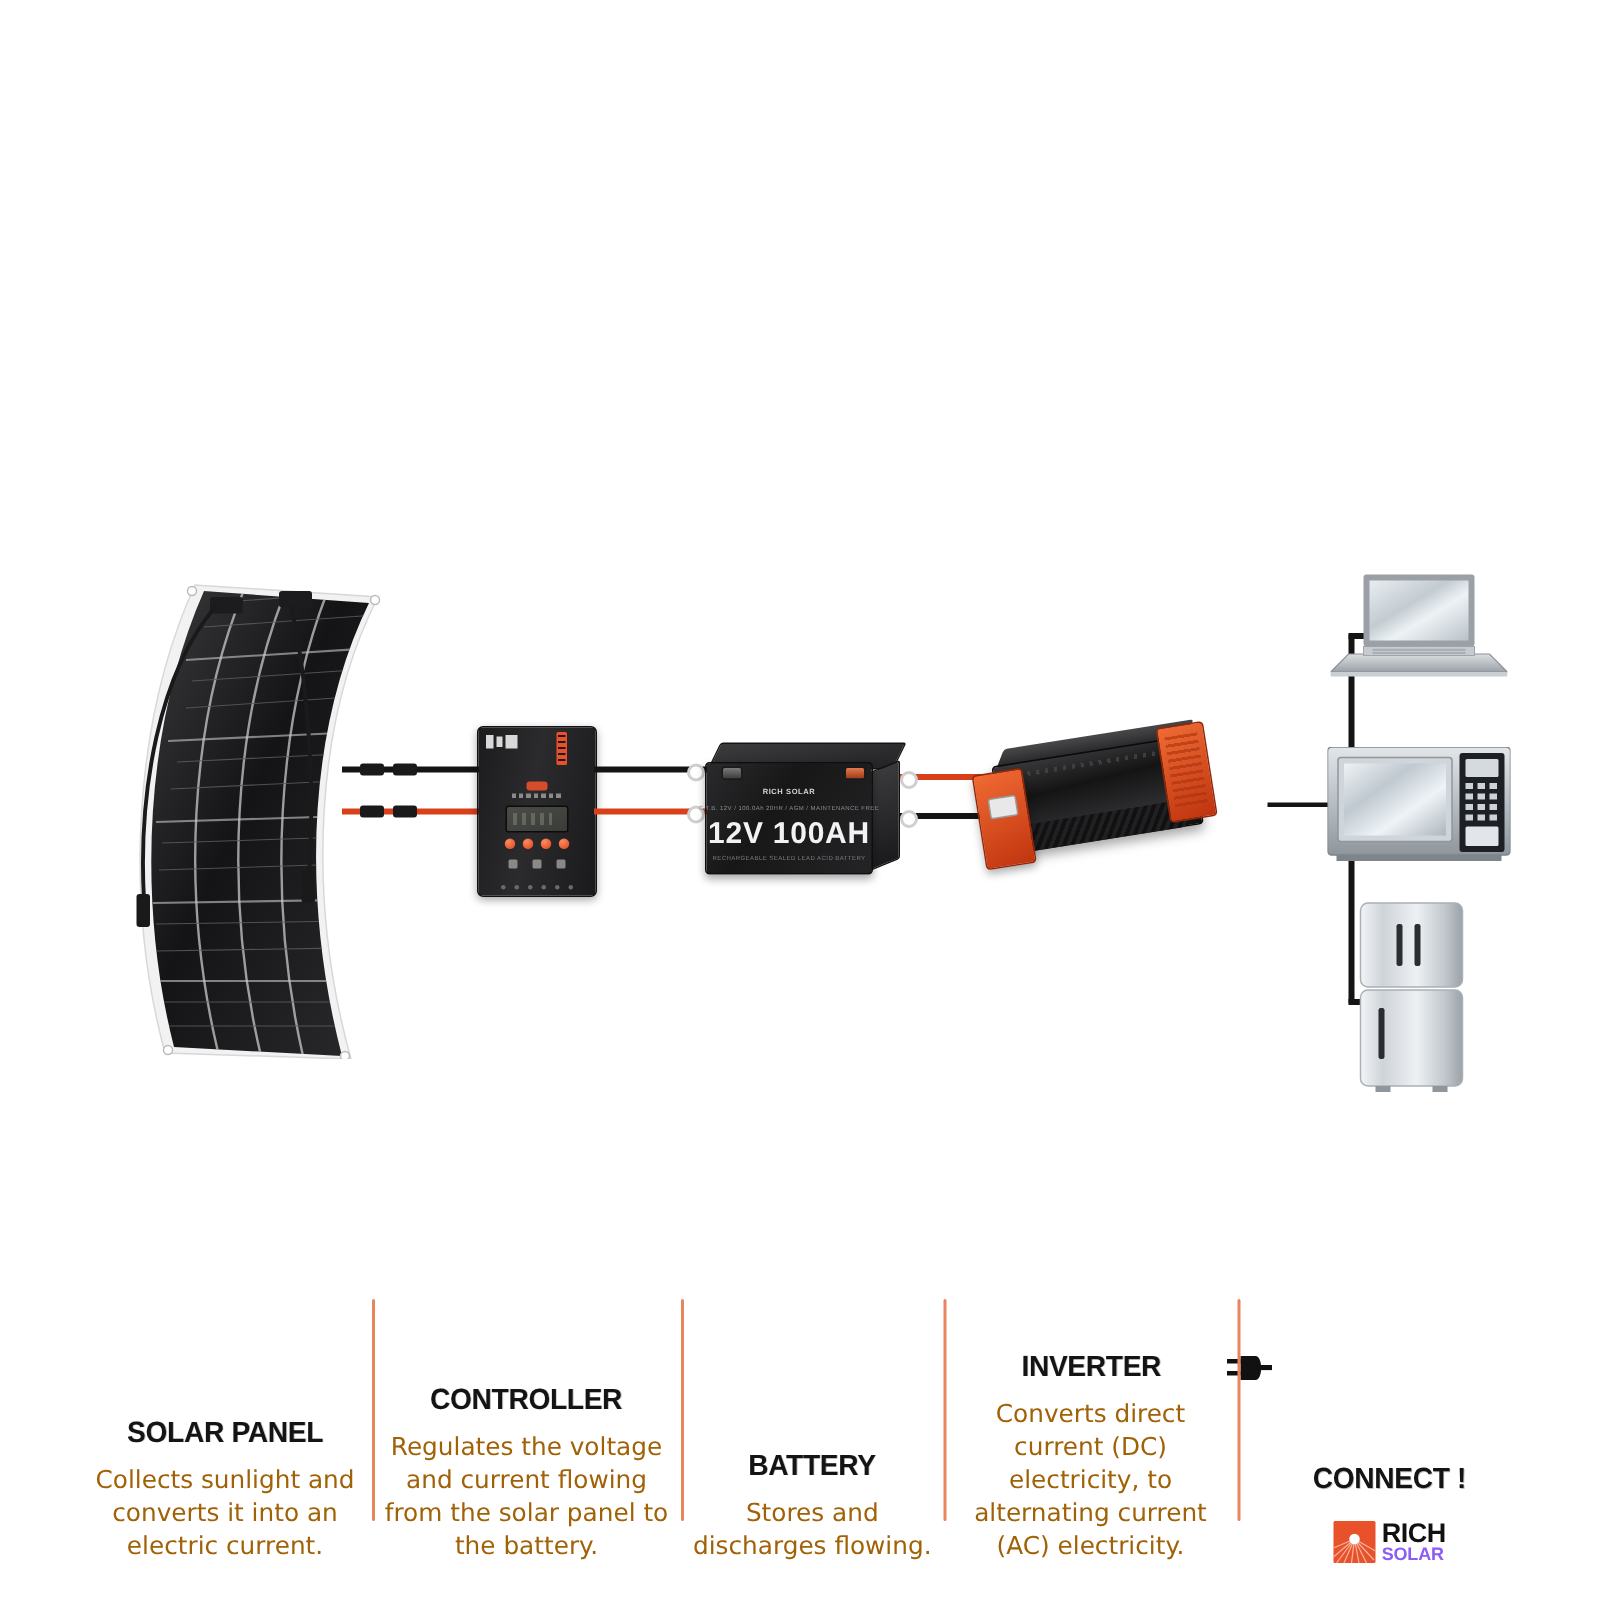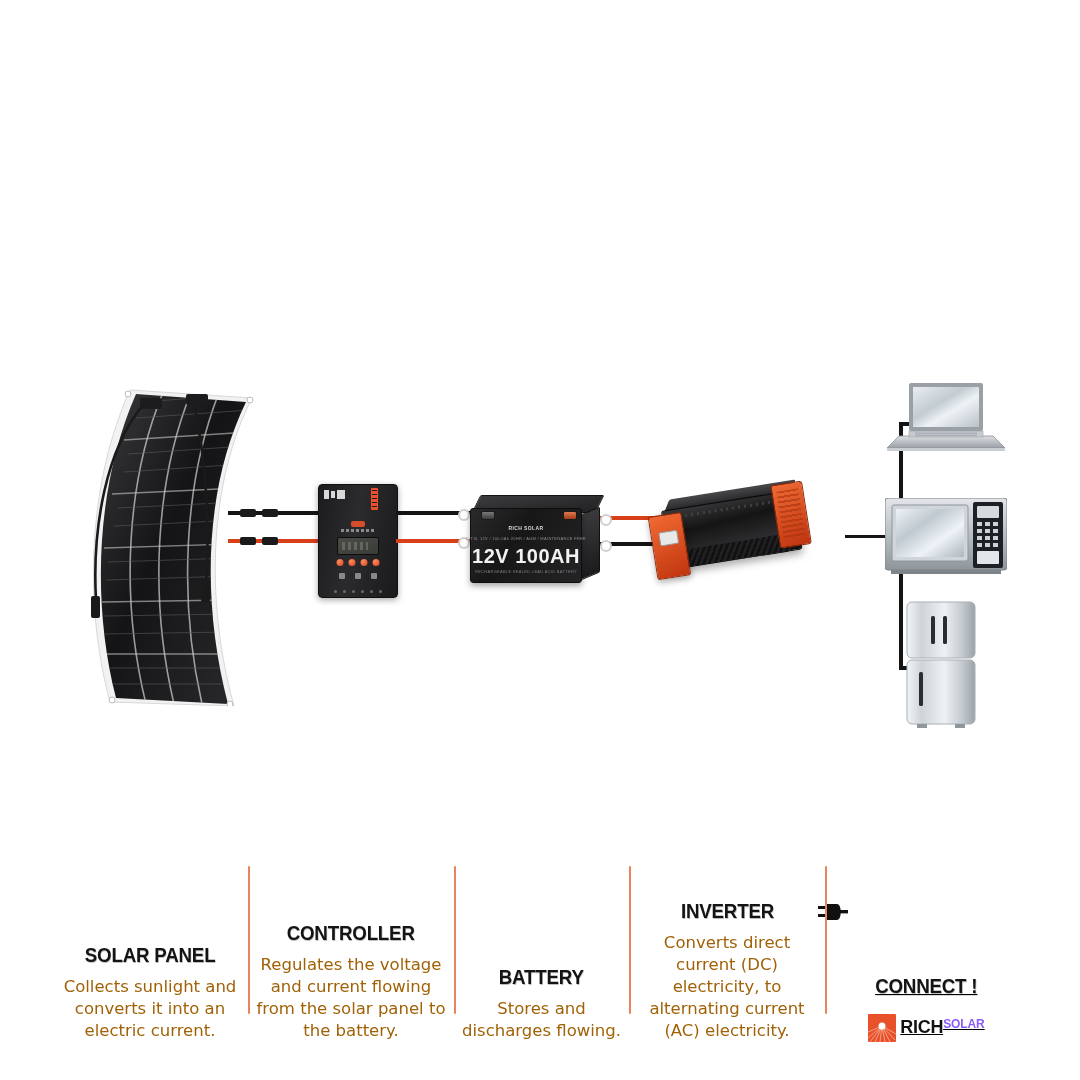--- a/index.html
+++ b/index.html
@@ -146,27 +146,27 @@
   .col-title{
       font-size:19.5px;font-weight:bold;color:#141414;letter-spacing:-.2px;
       margin:0 0 9px 0;white-space:nowrap;
       text-shadow:.6px .6px 0 rgba(0,0,0,.25);
       transform:scaleX(0.96);
   }
   .col-text{
       font-size:16.5px;color:#a16207;line-height:1.33;text-align:center;
       font-family:"DejaVu Sans", sans-serif;
   }
-  .c1{width:196px;} .c2{width:206px;} .c3{width:175px;} .c4{width:196px;} .c5{width:203px;text-decoration:underline;}
+  .c1{width:196px;} .c2{width:206px;} .c3{width:175px;} .c4{width:196px;} .c5{width:203px;}
 
   .logo{margin-top:7px;display:flex;align-items:center;gap:4px;}
   .logo-mark{width:28px;height:28px;background:#E8512A;position:relative;overflow:hidden;border-radius:1px;}
   .logo-mark .sun{position:absolute;left:50%;top:42%;transform:translate(-50%,-50%);
      width:7px;height:7px;border-radius:50%;background:#fff;}
-  .logo-text{display:flex;flex-direction:row;line-height:.95;}
+  .logo-text{display:flex;flex-direction:column;line-height:.95;}
   .logo-text .l1{font-size:18px;font-weight:bold;color:#111;letter-spacing:-.3px;}
   .logo-text .l2{font-size:12px;font-weight:bold;color:#8b5cf6;letter-spacing:-.1px;}
 </style>
 </head>
 <body>
 
 <div class="page">
 
 
   <div class="stage">

